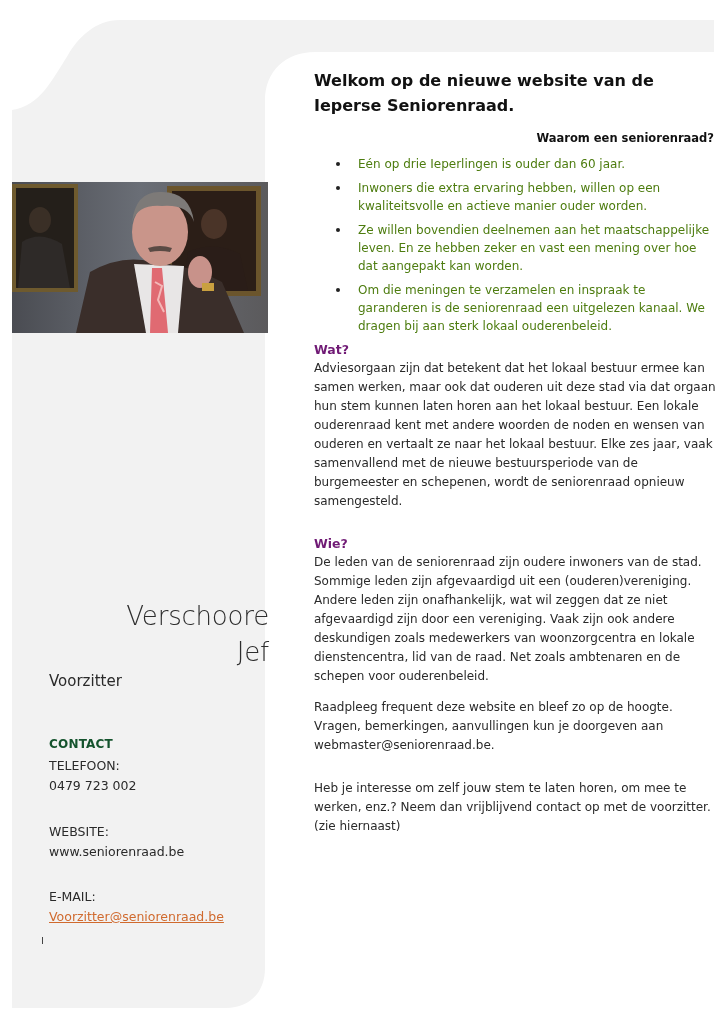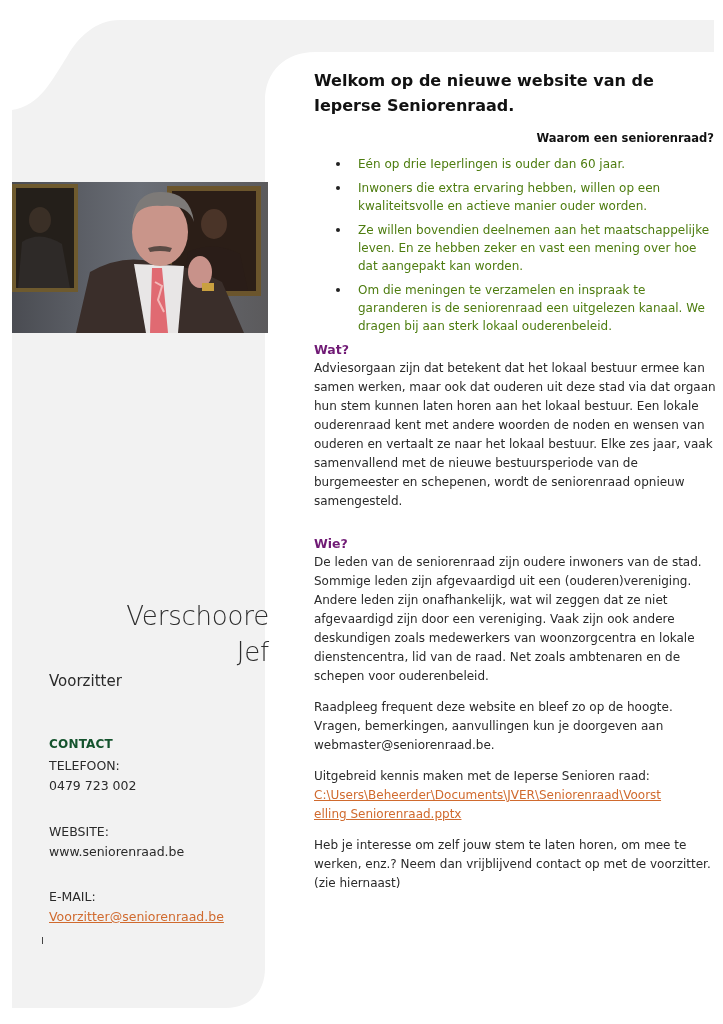--- a/index.html
+++ b/index.html
@@ -145,20 +145,16 @@
 
   <div class="gap"></div>
 
   <div class="section-head">Wie?</div>
   <p class="para">De leden van de seniorenraad zijn oudere inwoners van de stad. Sommige leden zijn afgevaardigd uit een (ouderen)vereniging. Andere leden zijn onafhankelijk, wat wil zeggen dat ze niet afgevaardigd zijn door een vereniging. Vaak zijn ook andere deskundigen zoals medewerkers van woonzorgcentra en lokale dienstencentra, lid van de raad. Net zoals ambtenaren en de schepen voor ouderenbeleid.</p>
 
   <div class="gap-s"></div>
   <p class="para">Raadpleeg frequent deze website en bleef zo op de hoogte. Vragen, bemerkingen, aanvullingen kun je doorgeven aan webmaster@seniorenraad.be.</p>
 
   <div class="gap-s"></div>
-  <p class="para">
-    <span>Uitgebreid kennis maken met de Ieperse Senioren raad:</span><br>
-    <span class="link"><span>C:\Users\Beheerder\Documents\JVER\Seniorenraad\Voorst</span><br><span>elling Seniorenraad.pptx</span></span>
-  </p>
 
   <div class="gap-s"></div>
   <p class="para">Heb je interesse om zelf jouw stem te laten horen, om mee te werken, enz.? Neem dan vrijblijvend contact op met de voorzitter. (zie hiernaast)</p>
 </div>
 
 </body></html>

